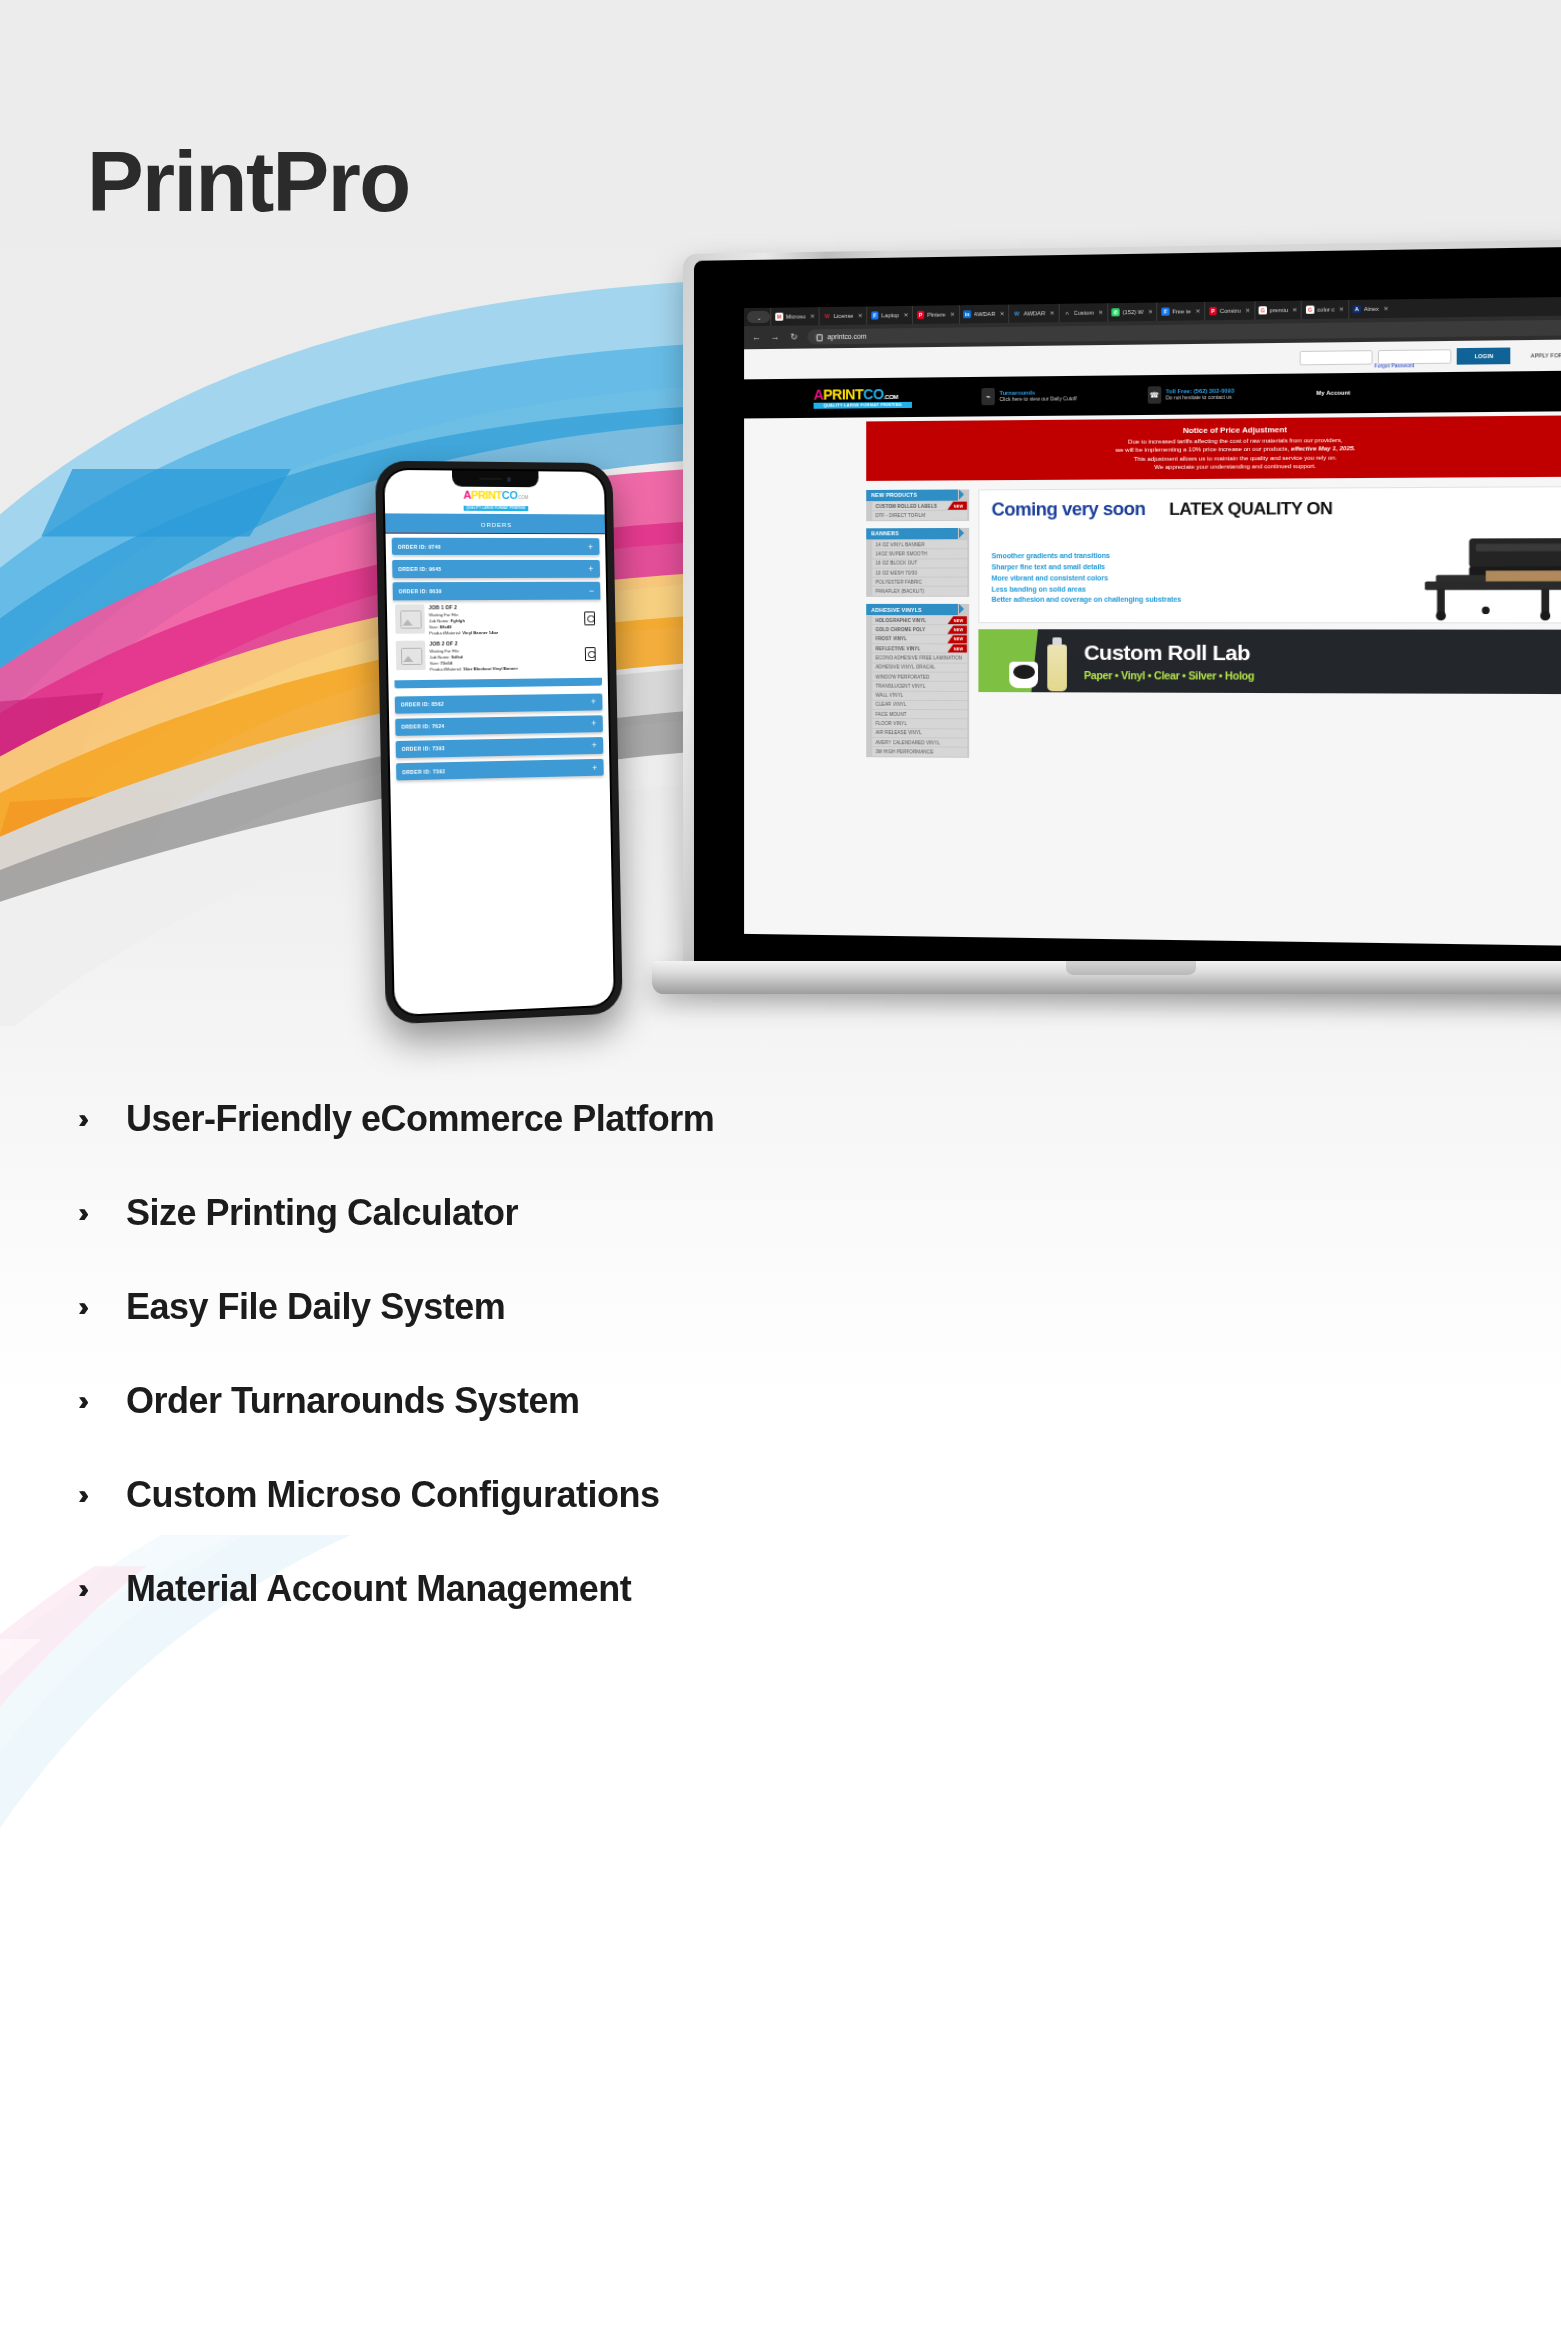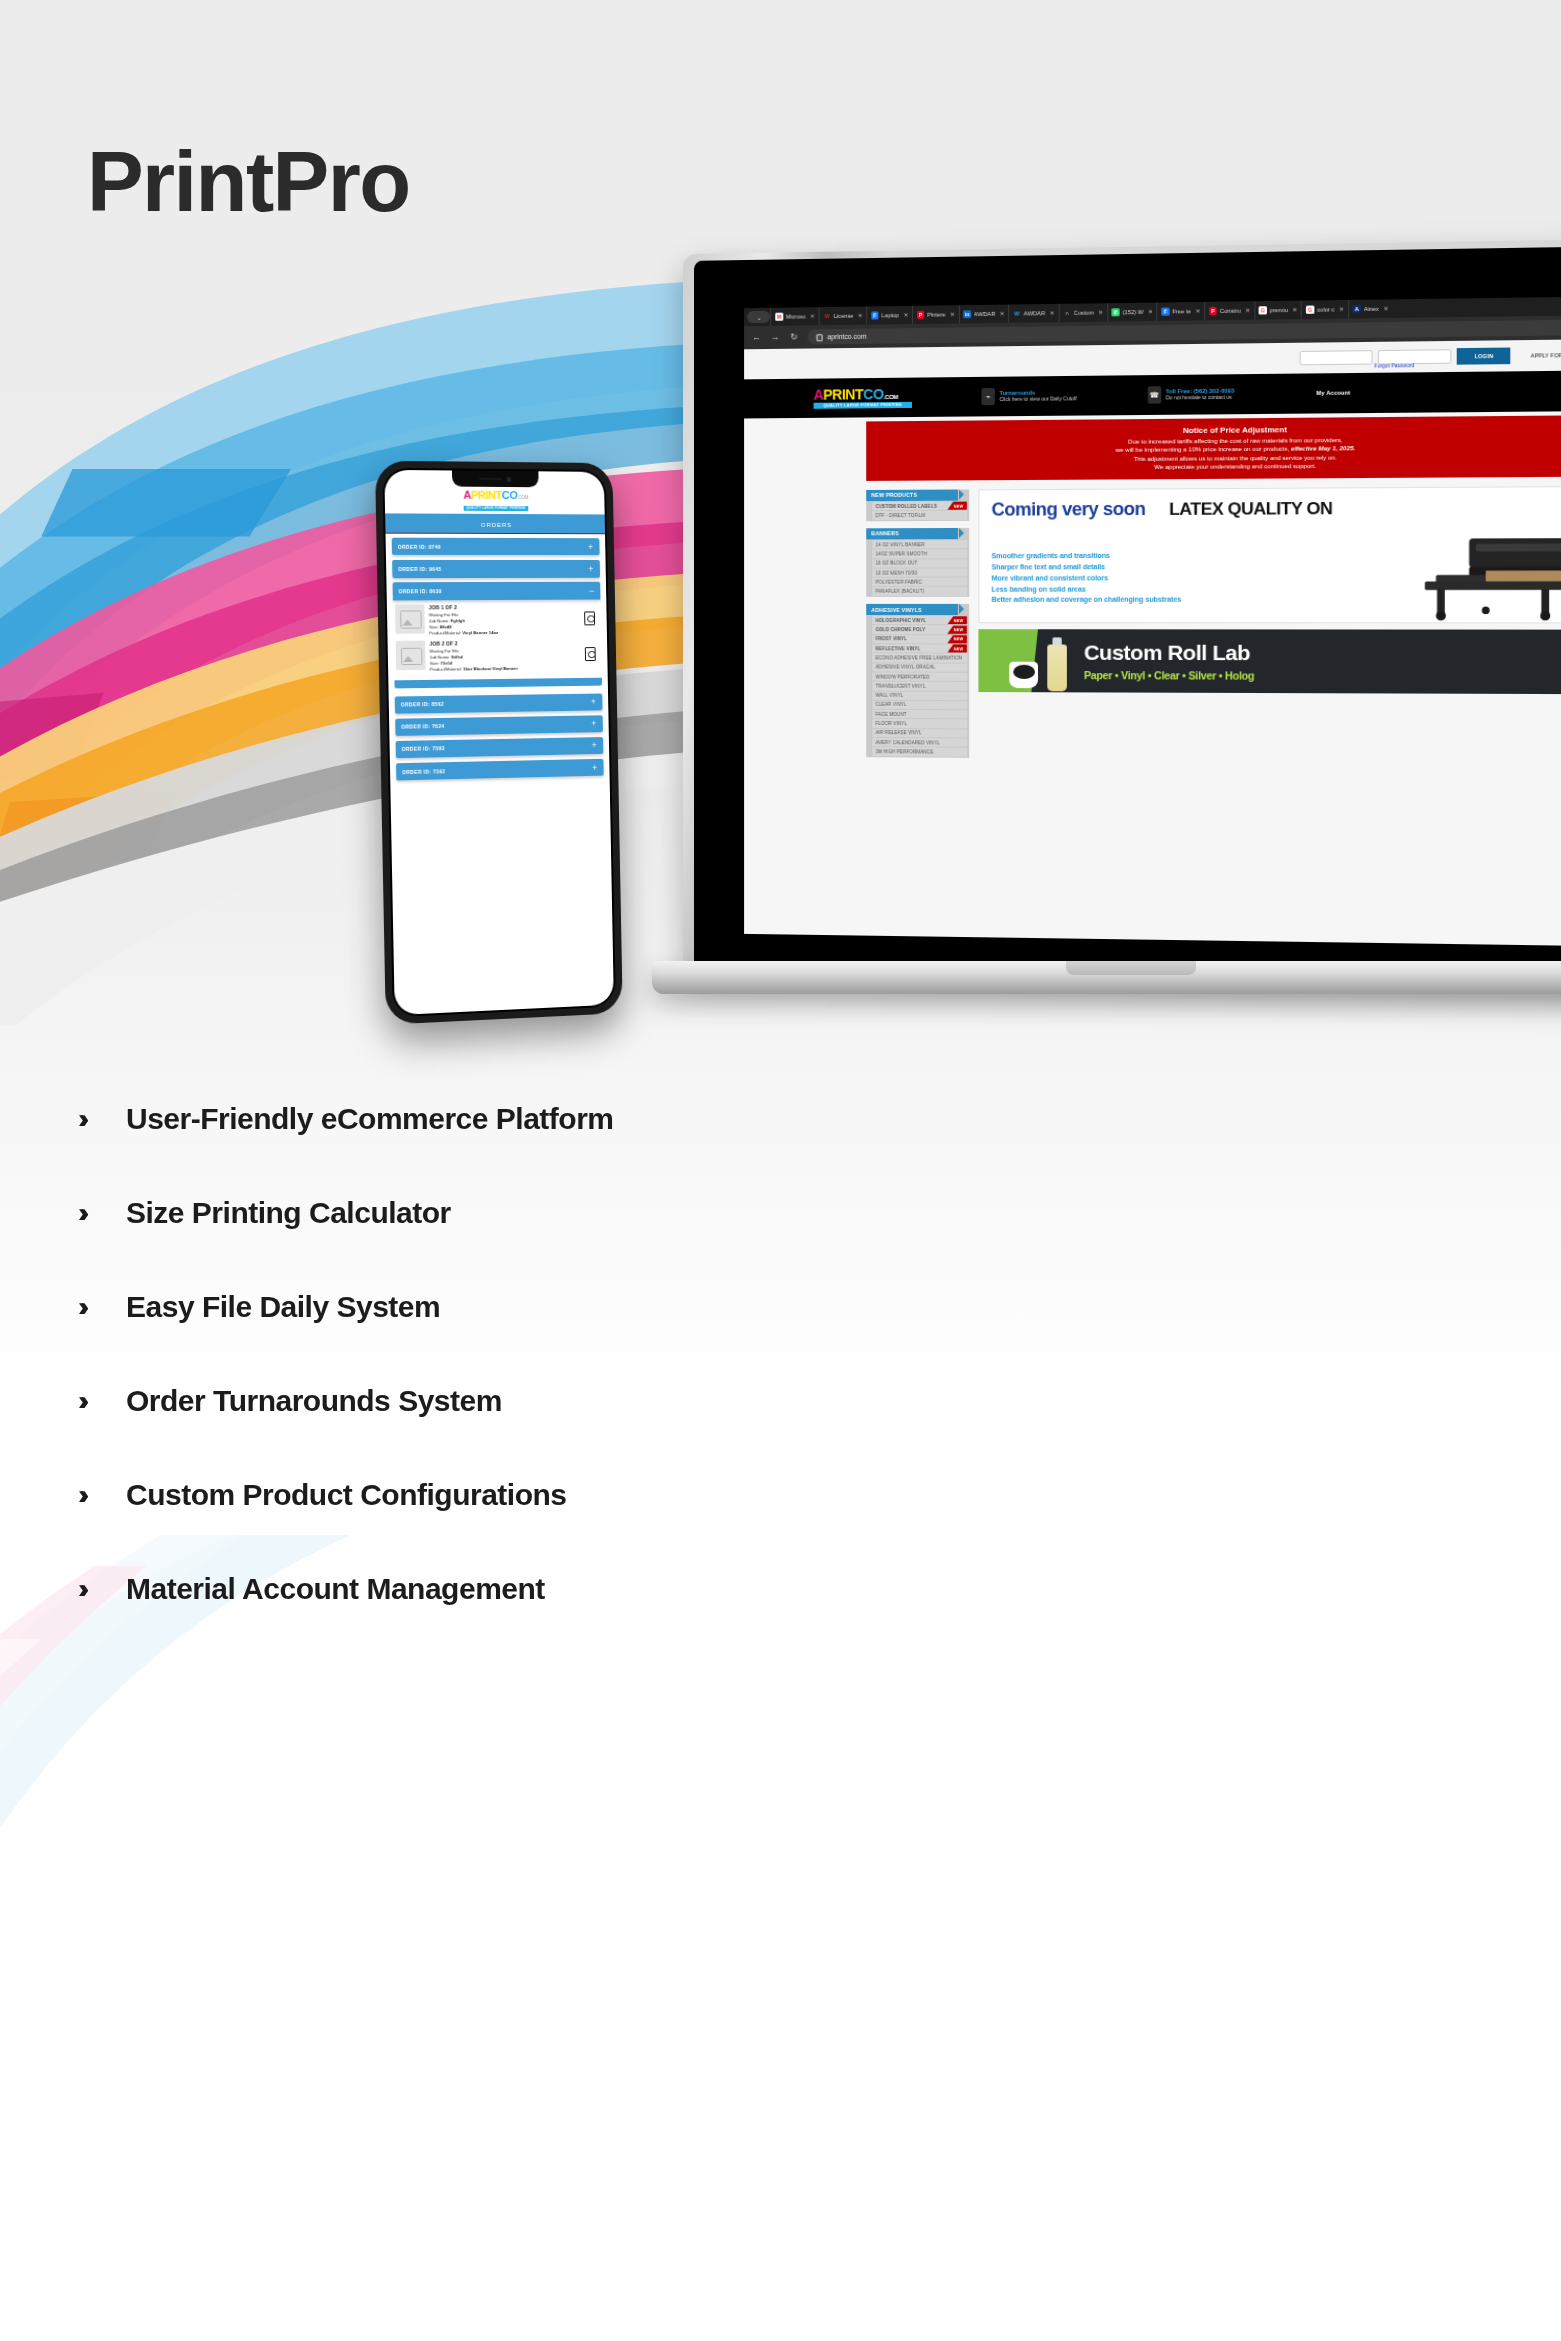--- a/index.html
+++ b/index.html
@@ -193,21 +193,21 @@
              border:1.2px solid #111; border-radius:1px 1px 1px 1px; }
   .job-doc:after { content:""; position:absolute; left:2.1px; top:3.1px; width:5.7px; height:5.7px;
                    border:1.2px solid #111; border-radius:50%; }
   .ord-foot { background:#3d9ad4; height:8.8px; border-radius:0 0 2.1px 2.1px; margin-bottom:7.3px; }
 
   
   .features { position:absolute; left:78px; top:1072px; width:1093px; }
   .feat { display:flex; align-items:center; gap:19px; height:94px; }
   .chev { width:29px; font-size:28px; font-weight:800; color:#1c1c1c; line-height:1;
           letter-spacing:-7.3px; flex:none; }
-  .feat-txt { font-size:30px; font-weight:600; color:#1c1c1c; letter-spacing:-0.5px;
+  .feat-txt { font-size:36px; font-weight:600; color:#1c1c1c; letter-spacing:-0.5px;
               white-space:nowrap; }
 </style>
 </head>
 <body>
 
 <div id="page">
 
   <div class="swoosh-wrap">
     <svg viewBox="0 0 2100 1500" preserveAspectRatio="none">
       <defs>
@@ -569,21 +569,21 @@
       <div class="feat">
         <span class="chev">››</span>
         <span class="feat-txt">Easy File Daily System</span>
       </div>
       <div class="feat">
         <span class="chev">››</span>
         <span class="feat-txt">Order Turnarounds System</span>
       </div>
       <div class="feat">
         <span class="chev">››</span>
-        <span class="feat-txt">Custom Product Configurations</span>
+        <span class="feat-txt">Custom Microso Configurations</span>
       </div>
       <div class="feat">
         <span class="chev">››</span>
         <span class="feat-txt">Material Account Management</span>
       </div>
     </div>
 
 </div>
 
 

